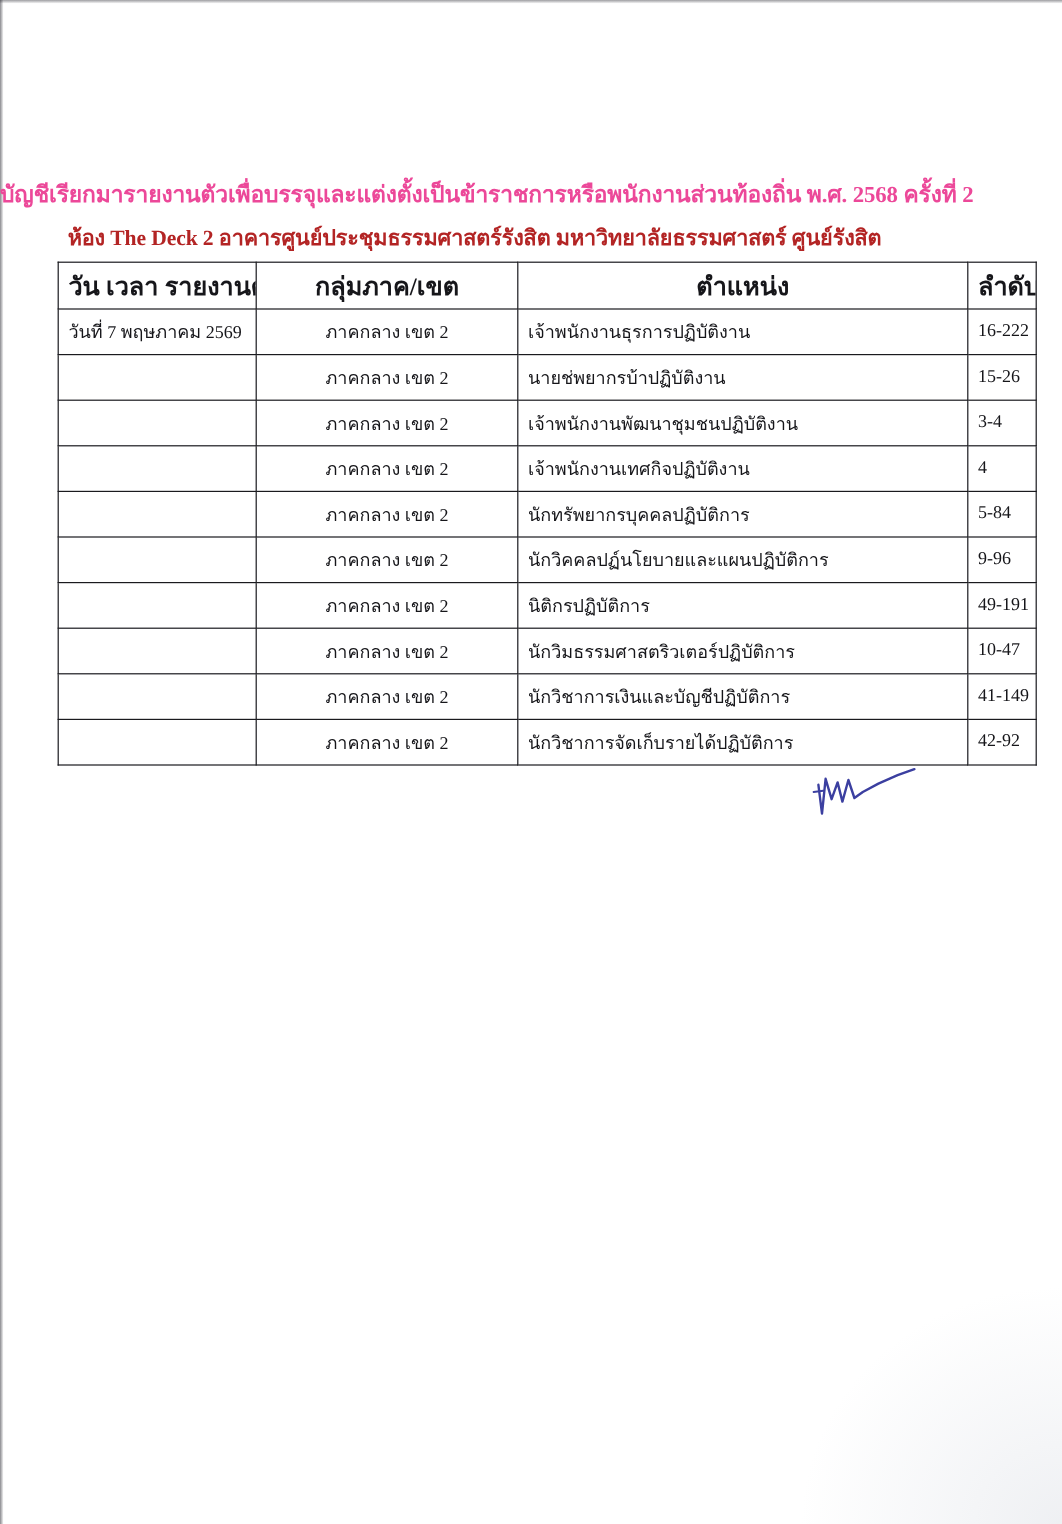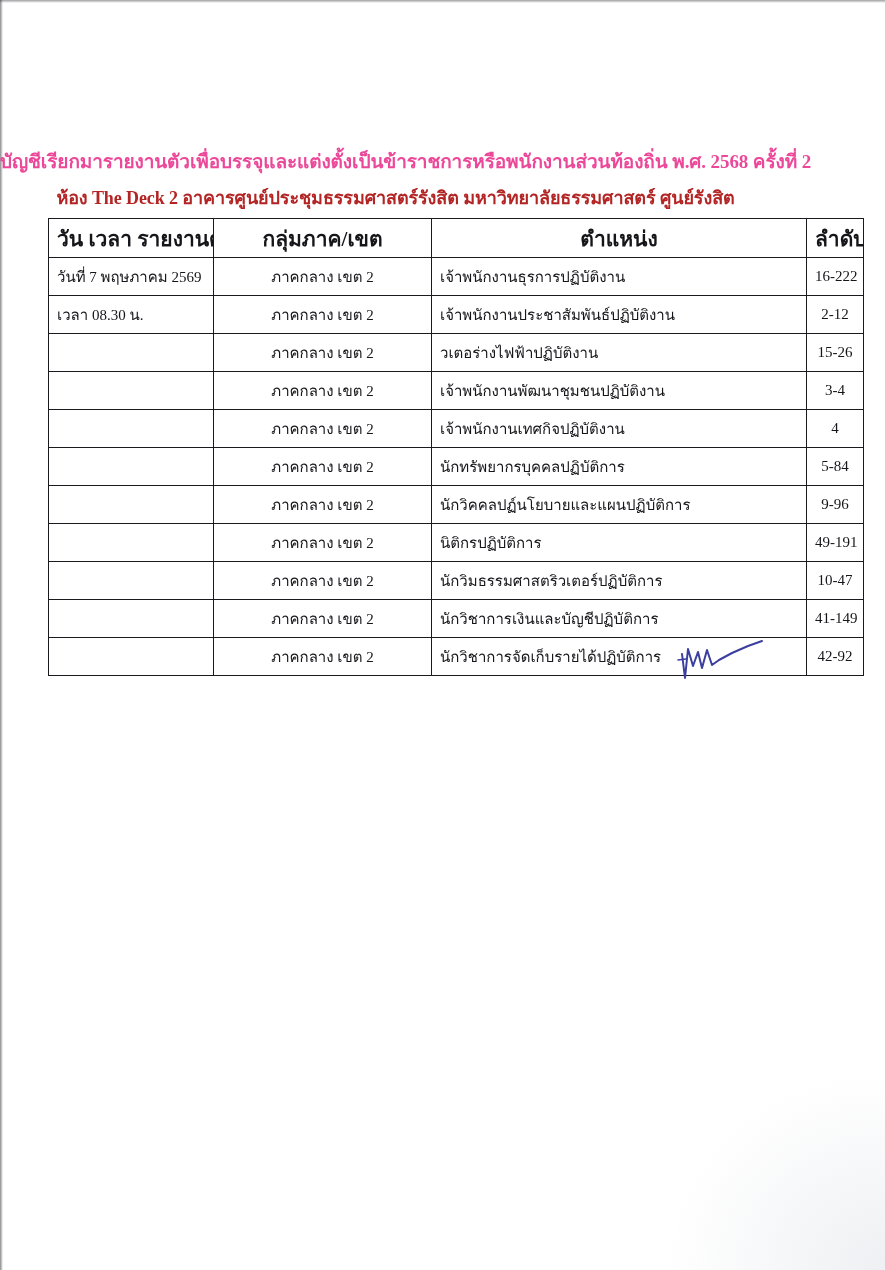--- a/index.html
+++ b/index.html
@@ -108,21 +108,21 @@
     text-align: center;
     font-size: 13.5px;
     padding-left: 7px;
   }
   td.pos {
     text-align: left;
     font-size: 15px;
     padding-left: 7px;
   }
   td.seq {
-    text-align: center;
+    text-align: left;
     font-size: 14px;
     padding: 0 2px;
   }
 
   
   .signature {
     position: absolute;
     left: 676px;
     top: 638px;
     width: 108px;
@@ -160,29 +160,23 @@
         </tr>
       </thead>
       <tbody id="report-body">
           <tr>
             <td class="when">วันที่ 7 พฤษภาคม 2569</td>
             <td class="zone">ภาคกลาง เขต 2</td>
             <td class="pos">เจ้าพนักงานธุรการปฏิบัติงาน</td>
             <td class="seq">16-222</td>
           </tr>
           <tr>
-            <td class="when">เวลา 08.30 น.</td>
-            <td class="zone">ภาคกลาง เขต 2</td>
-            <td class="pos">เจ้าพนักงานประชาสัมพันธ์ปฏิบัติงาน</td>
-            <td class="seq">2-12</td>
-          </tr>
-          <tr>
-            <td class="when"></td>
-            <td class="zone">ภาคกลาง เขต 2</td>
-            <td class="pos">วเตอร่างไฟฟ้าปฏิบัติงาน</td>
+            <td class="when"></td>
+            <td class="zone">ภาคกลาง เขต 2</td>
+            <td class="pos">นายช่พยากรบ้าปฏิบัติงาน</td>
             <td class="seq">15-26</td>
           </tr>
           <tr>
             <td class="when"></td>
             <td class="zone">ภาคกลาง เขต 2</td>
             <td class="pos">เจ้าพนักงานพัฒนาชุมชนปฏิบัติงาน</td>
             <td class="seq">3-4</td>
           </tr>
           <tr>
             <td class="when"></td>

